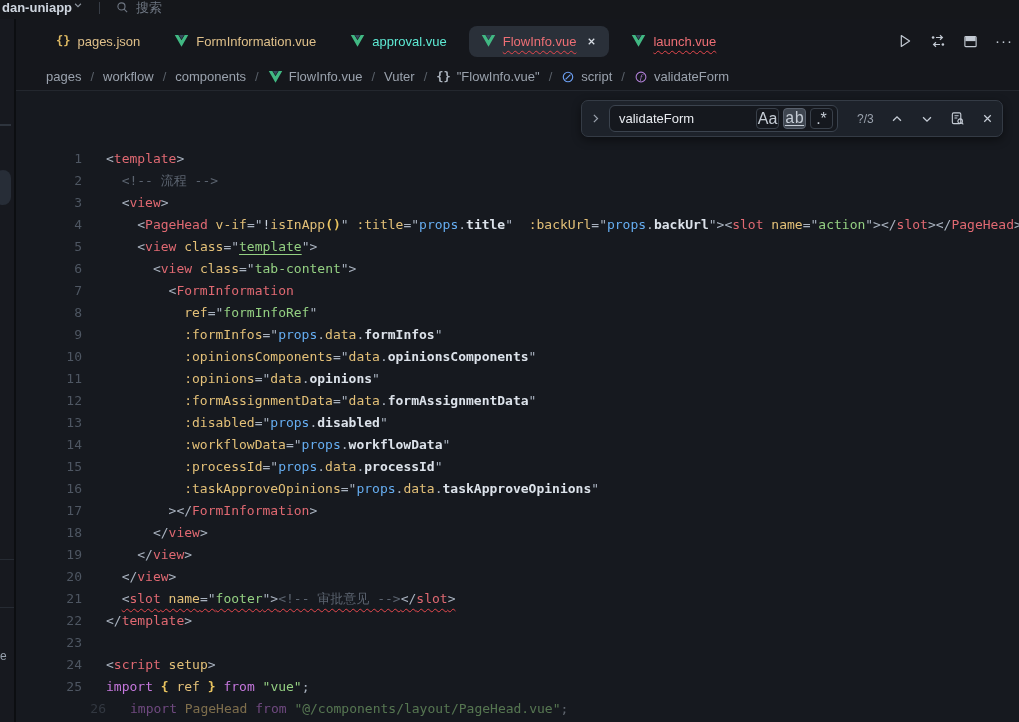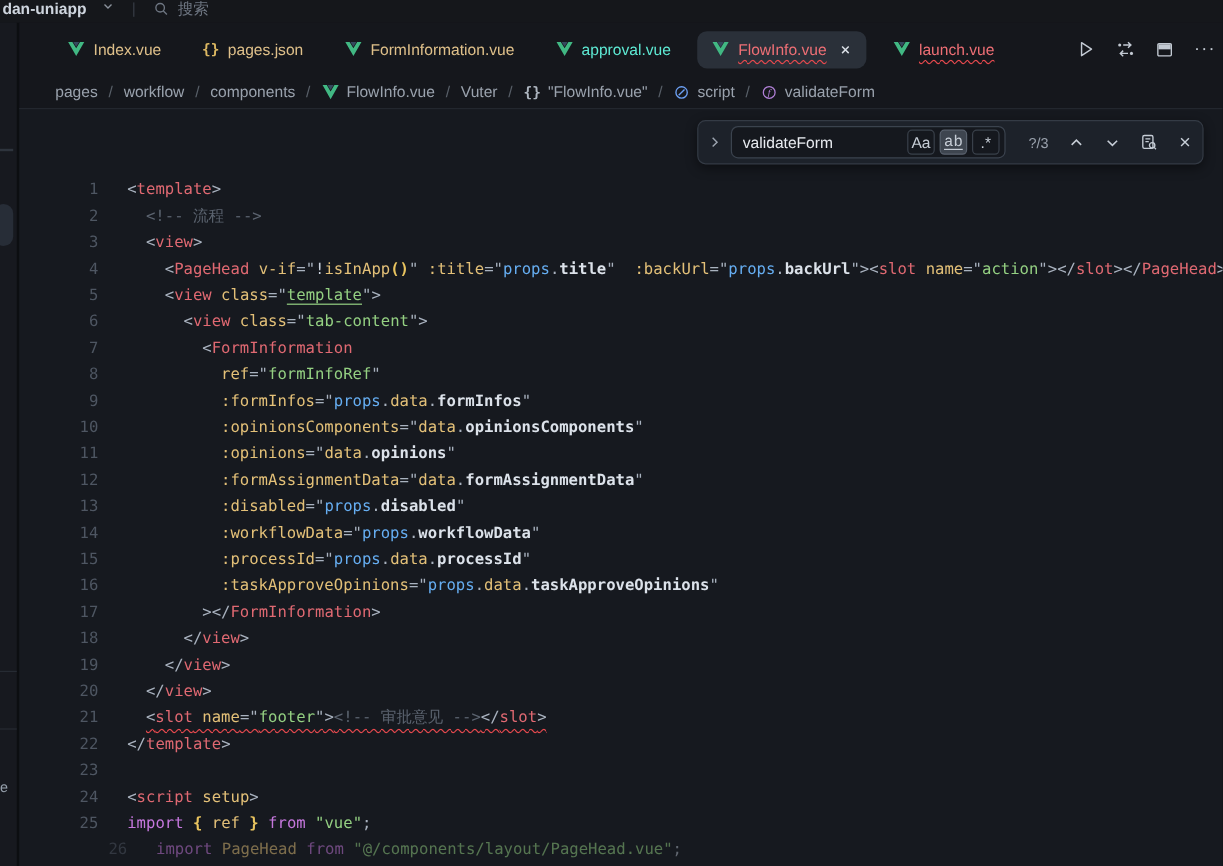--- a/index.html
+++ b/index.html
@@ -3,21 +3,21 @@
 <meta charset="utf-8">
 <style>
   html,body{margin:0;padding:0;background:#0e1013;}
   .screen{width:1019px;height:722px;overflow:hidden;background:#16191f;display:flex;flex-direction:column;
           font-family:"Liberation Sans",sans-serif;-webkit-font-smoothing:antialiased;}
 
   
   .titlebar{height:19px;background:#15171b;display:flex;align-items:center;gap:10px;
             padding-left:2px;overflow:hidden;flex:none;}
   .titlebar-inner{display:flex;align-items:center;gap:10px;transform:translateY(-2px);}
-  .proj{display:flex;align-items:flex-start;gap:13px;color:#ced5de;font-size:13px;font-weight:bold;}
+  .proj{display:flex;align-items:flex-start;gap:1px;color:#ced5de;font-size:13px;font-weight:bold;}
   .proj svg{color:#8b929c;}
   .tsep{width:1px;height:12px;background:#373d46;margin:0 6px;}
   .gsearch{display:flex;align-items:center;gap:7px;color:#6e7682;font-size:13px;}
 
   
   .main{flex:1;display:flex;min-height:0;}
   .sliver{width:14px;flex:none;background:#17191f;border-right:2px solid #0c0e11;position:relative;}
   .sl-dash{position:absolute;top:105px;left:0;width:11px;height:2px;background:#2e343d;}
   .sl-pill{position:absolute;top:151px;left:-5px;width:16px;height:35px;background:#272d37;border-radius:8px;}
   .sl-rule{position:absolute;left:0;width:14px;height:1px;background:#262b33;}
@@ -74,21 +74,21 @@
   
   .find{position:absolute;top:9px;right:16px;width:404px;height:35px;background:#1d222a;
         border:1px solid #343b45;border-radius:7px;display:flex;align-items:center;
         padding:0 9px 0 7px;gap:7px;box-shadow:0 3px 10px rgba(0,0,0,.45);}
   .fw-expand{color:#9aa2ad;display:flex;}
   .fw-input{display:flex;align-items:center;height:25px;background:#15181e;border:1px solid #3b434e;
             border-radius:6px;padding:0 4px 0 9px;width:214px;flex:none;}
   .fw-input input{flex:1;min-width:0;background:transparent;border:none;outline:none;color:#e8ebf0;
                   font-size:13px;font-family:"Liberation Sans",sans-serif;padding:0;}
   .fw-btn{display:flex;align-items:center;justify-content:center;width:21px;height:19px;border-radius:4px;
-          border:1px solid #39404a;color:#c6cdd6;font-size:13px;margin-left:4px;background:transparent;}
+          border:1px solid #39404a;color:#c6cdd6;font-size:16px;margin-left:4px;background:transparent;}
   .fw-btn.on{background:#3e454f;border-color:#59616d;}
   .fw-btn .uw{text-decoration:underline;text-underline-offset:2px;font-family:Liberation Mono, monospace;}
   .fw-count{color:#9aa2ad;font-size:12px;margin-left:12px;width:36px;text-align:center;}
   .fw-ic{display:flex;align-items:center;color:#c6cdd6;margin-left:9px;}
 </style>
 </head>
 <body>
 
 <div class="screen">
 
@@ -122,29 +122,20 @@
       <div class="sl-pill"></div>
       <div class="sl-rule" style="top:540px"></div>
       <div class="sl-rule" style="top:588px"></div>
       <div class="sl-text">e</div>
     </div>
 
     <div class="editor-col">
 
       <div class="tabbar">
         <div class="tabs" id="tabs">
-            <div class="tab">
-              <span style="display: flex;">
-                <svg width="15" height="14" viewBox="0 0 16 15">
-                  <path fill="#41b883" d="M.8 1 4.6 1 8 6.6 11.4 1 15.2 1 8 13.6Z"></path>
-                  <path fill="#35495e" d="M5.3 1 8 5.4 10.7 1Z"></path>
-                </svg>
-              </span>
-              <span class="s-modified">Index.vue</span>
-            </div>
             <div class="tab">
               <span style="display: flex;">
                 <span class="braces">{}</span>
               </span>
               <span class="s-modified">pages.json</span>
             </div>
             <div class="tab">
               <span style="display: flex;">
                 <svg width="15" height="14" viewBox="0 0 16 15">
                   <path fill="#41b883" d="M.8 1 4.6 1 8 6.6 11.4 1 15.2 1 8 13.6Z"></path>

